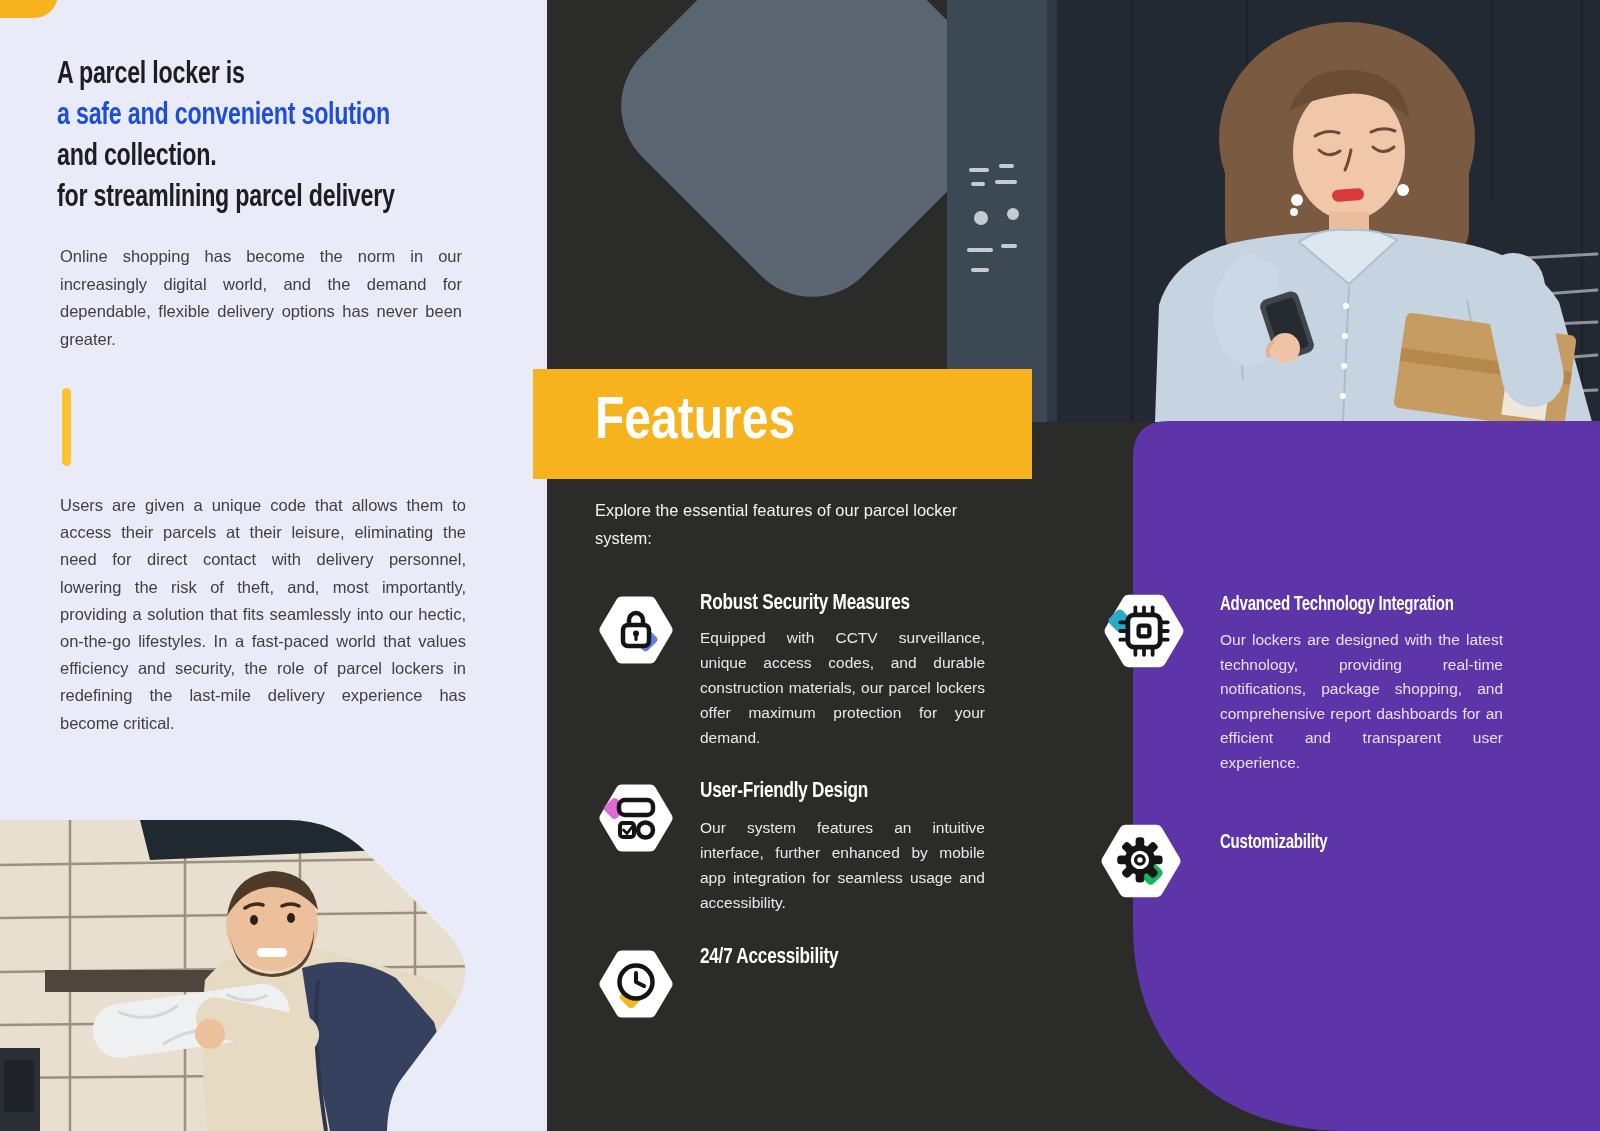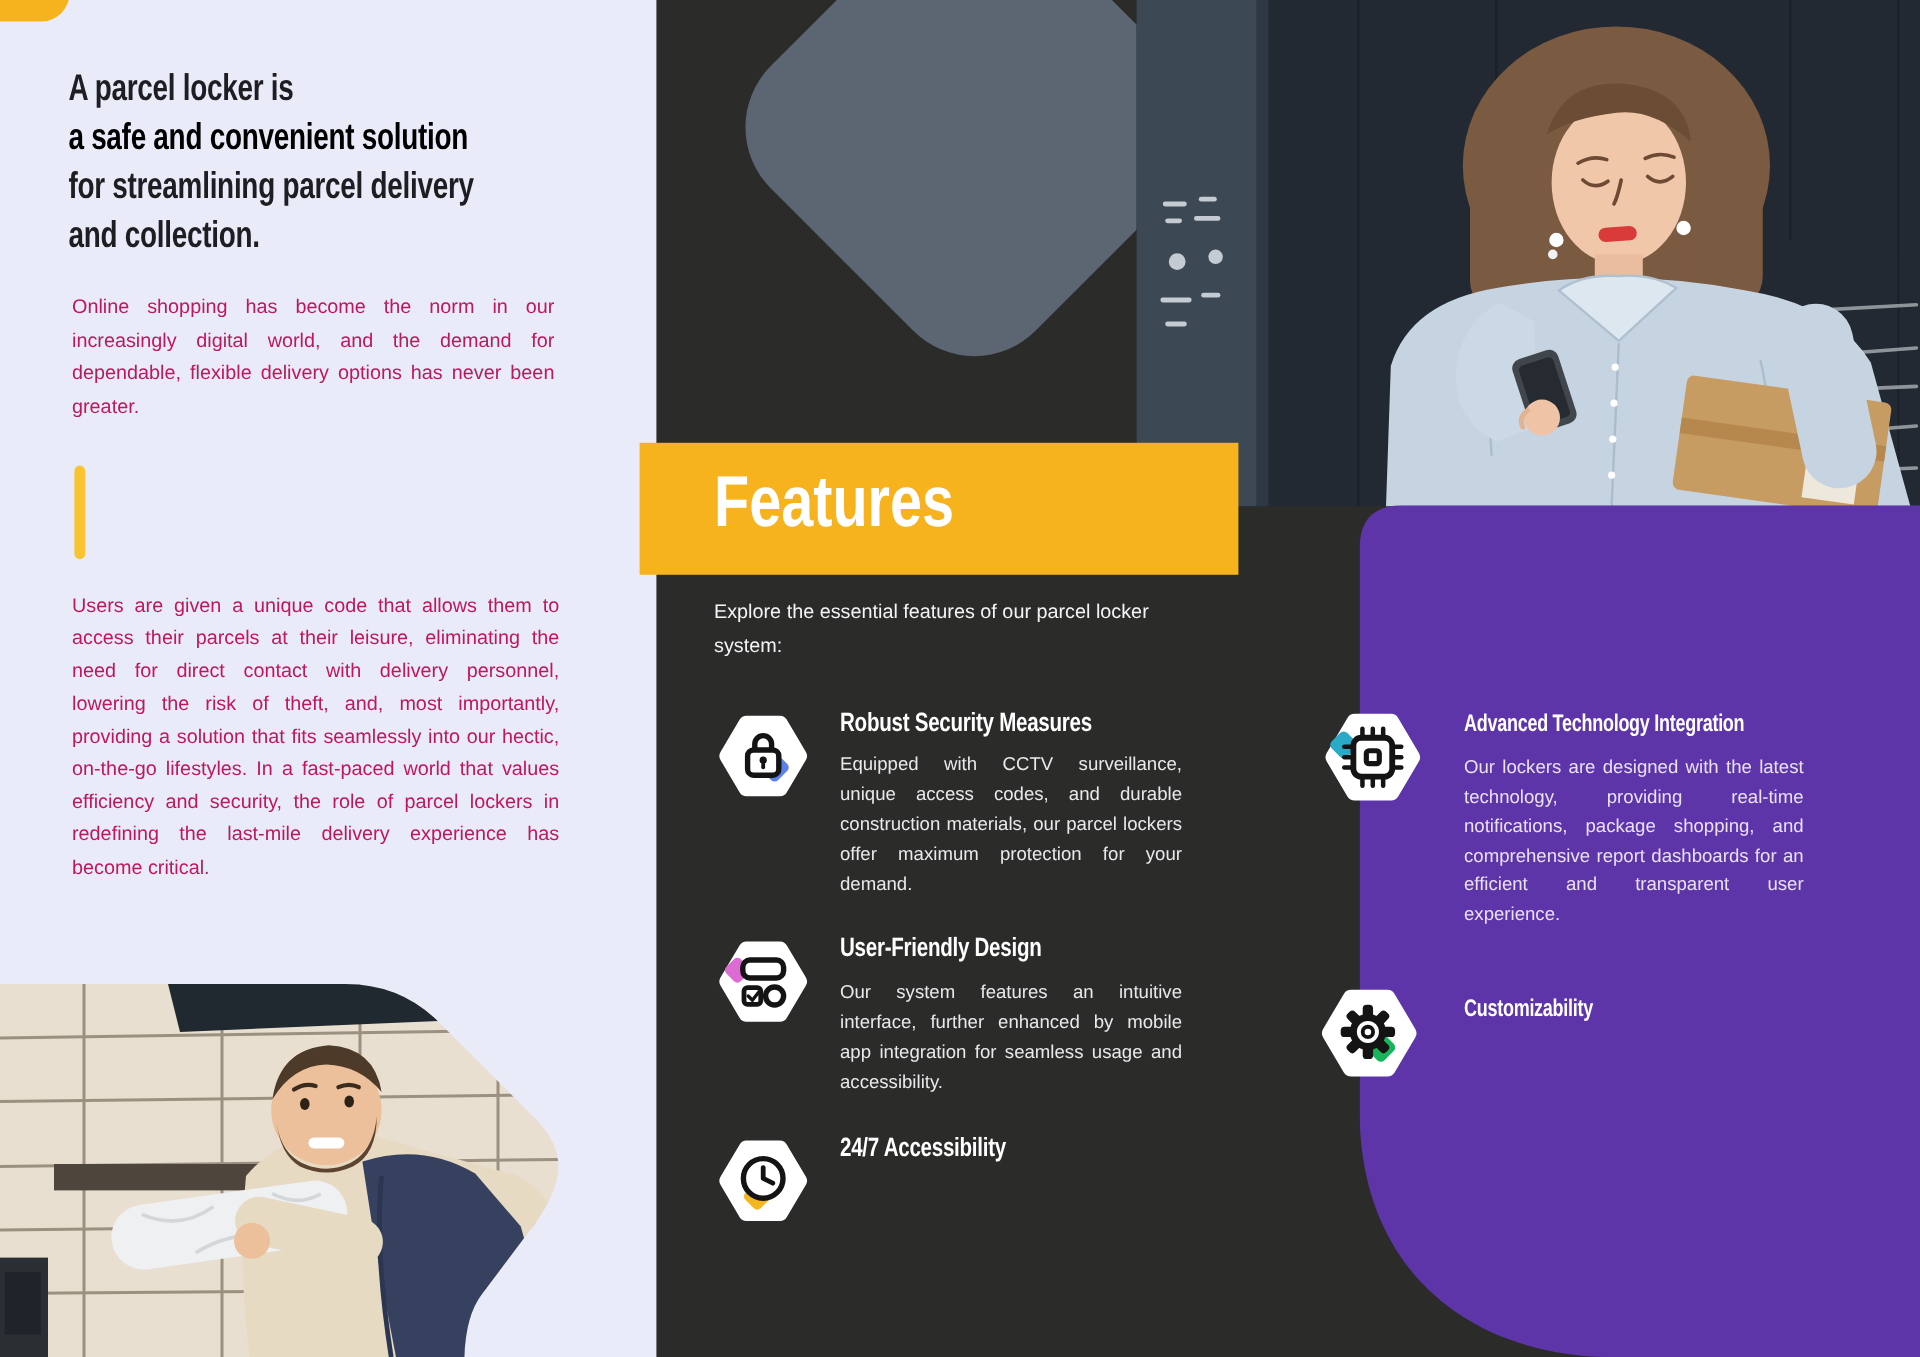--- a/index.html
+++ b/index.html
@@ -4,24 +4,24 @@
 <style>
   html,body{margin:0;padding:0;background:#17171a;}
   .page{position:relative;width:1600px;height:1131px;overflow:hidden;
         background:#2B2B2A;font-family:"Liberation Sans",sans-serif;}
   .abs{position:absolute;}
   
   .left-col{left:0;top:0;width:527px;height:1131px;background:#EAEBF8;padding-left:20px;}
   .corner-blob{left:-22px;top:-30px;width:80px;height:48px;border-radius:24px;background:#F6B31E;}
   .headline{left:57px;top:52px;width:560px;color:#1D1D22;font-weight:800;
             font-size:31px;line-height:41px;}
-  .headline .hl-orange{color:#000000;}
+  .headline .hl-orange{color:#1d4ed8;}
   .cx{display:inline-block;transform:scaleX(0.75);transform-origin:0 50%;white-space:nowrap;letter-spacing:-0.3px;}
   .cx80{display:inline-block;transform:scaleX(0.8);transform-origin:0 50%;white-space:nowrap;}
-  .body-copy{color:#be185d;font-size:16.5px;line-height:27.5px;text-align:justify;}
+  .body-copy{color:#404040;font-size:16.5px;line-height:27.5px;text-align:justify;}
   .para1{left:60px;top:243px;width:402px;}
   .callout-bar{left:62px;top:388px;width:9px;height:78px;border-radius:5px;background:#FBC32F;}
   .callout-text{left:92px;top:384px;width:352px;line-height:28.5px;}
   .para2{left:60px;top:492px;width:406px;line-height:27.2px;}
   
   .gray-diamond{left:656px;top:-50px;width:312px;height:312px;background:#5C6672;
                 border-radius:72px;transform:rotate(45deg);}
   .features-banner{left:533px;top:369px;width:499px;height:110px;background:#F6B31E;}
   .features-title{position:absolute;left:62px;top:14px;color:#fff;font-size:60px;font-weight:800;}
   .features-intro{left:595px;top:496px;width:382px;color:#F4F4F6;font-size:16.5px;line-height:28px;}
@@ -40,22 +40,22 @@
 <body>
 
 <div class="page">
 
   <div class="abs left-col">
     <div class="abs corner-blob"></div>
 
     <div class="abs headline">
       <div><span class="cx">A parcel locker is</span></div>
       <div class="hl-orange"><span class="cx">a safe and convenient solution</span></div>
+      <div><span class="cx">and collection.</span></div>
       <div><span class="cx">for streamlining parcel delivery</span></div>
-      <div><span class="cx">and collection.</span></div>
     </div>
 
     <div class="abs body-copy para1">Online shopping has become the norm in our increasingly digital world, and the demand for dependable, flexible delivery options has never been greater.</div>
 
     <div class="abs callout-bar"></div>
 
     <div class="abs body-copy para2">Users are given a unique code that allows them to access their parcels at their leisure, eliminating the need for direct contact with delivery personnel, lowering the risk of theft, and, most importantly, providing a solution that fits seamlessly into our hectic, on-the-go lifestyles. In a fast-paced world that values efficiency and security, the role of parcel lockers in redefining the last-mile delivery experience has become critical.</div>
   </div>
 
   <div class="abs gray-diamond"></div>

